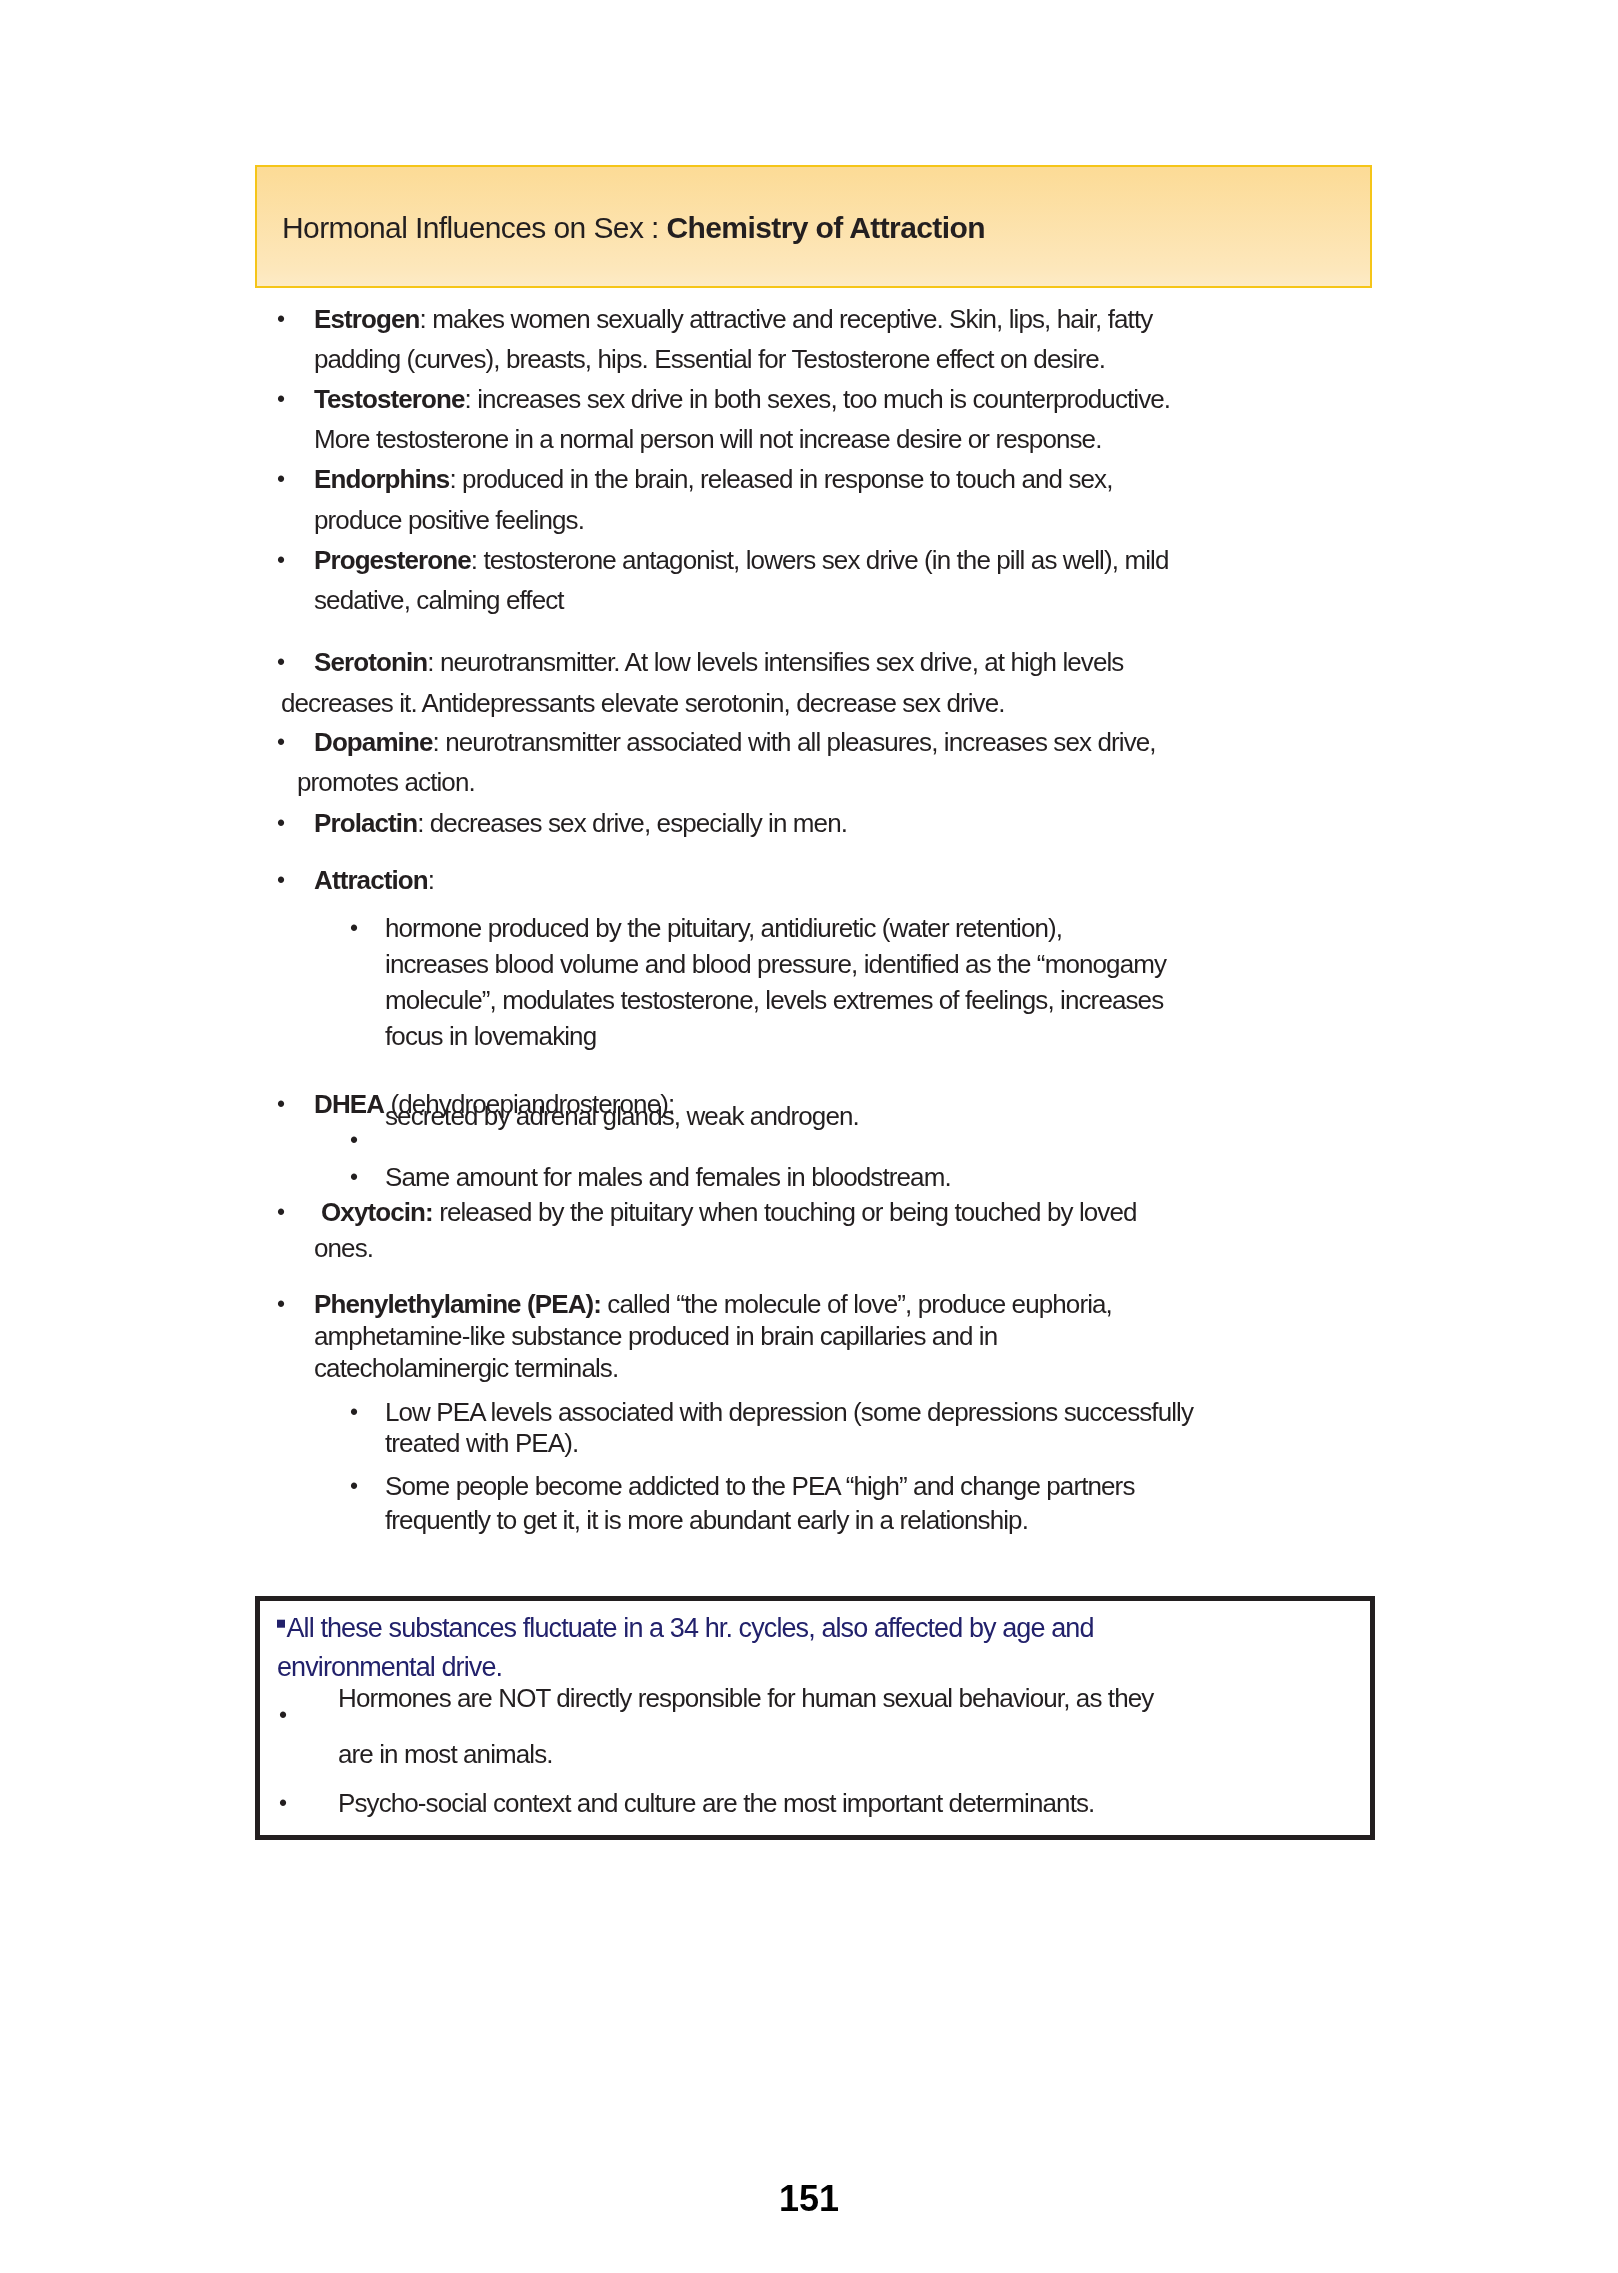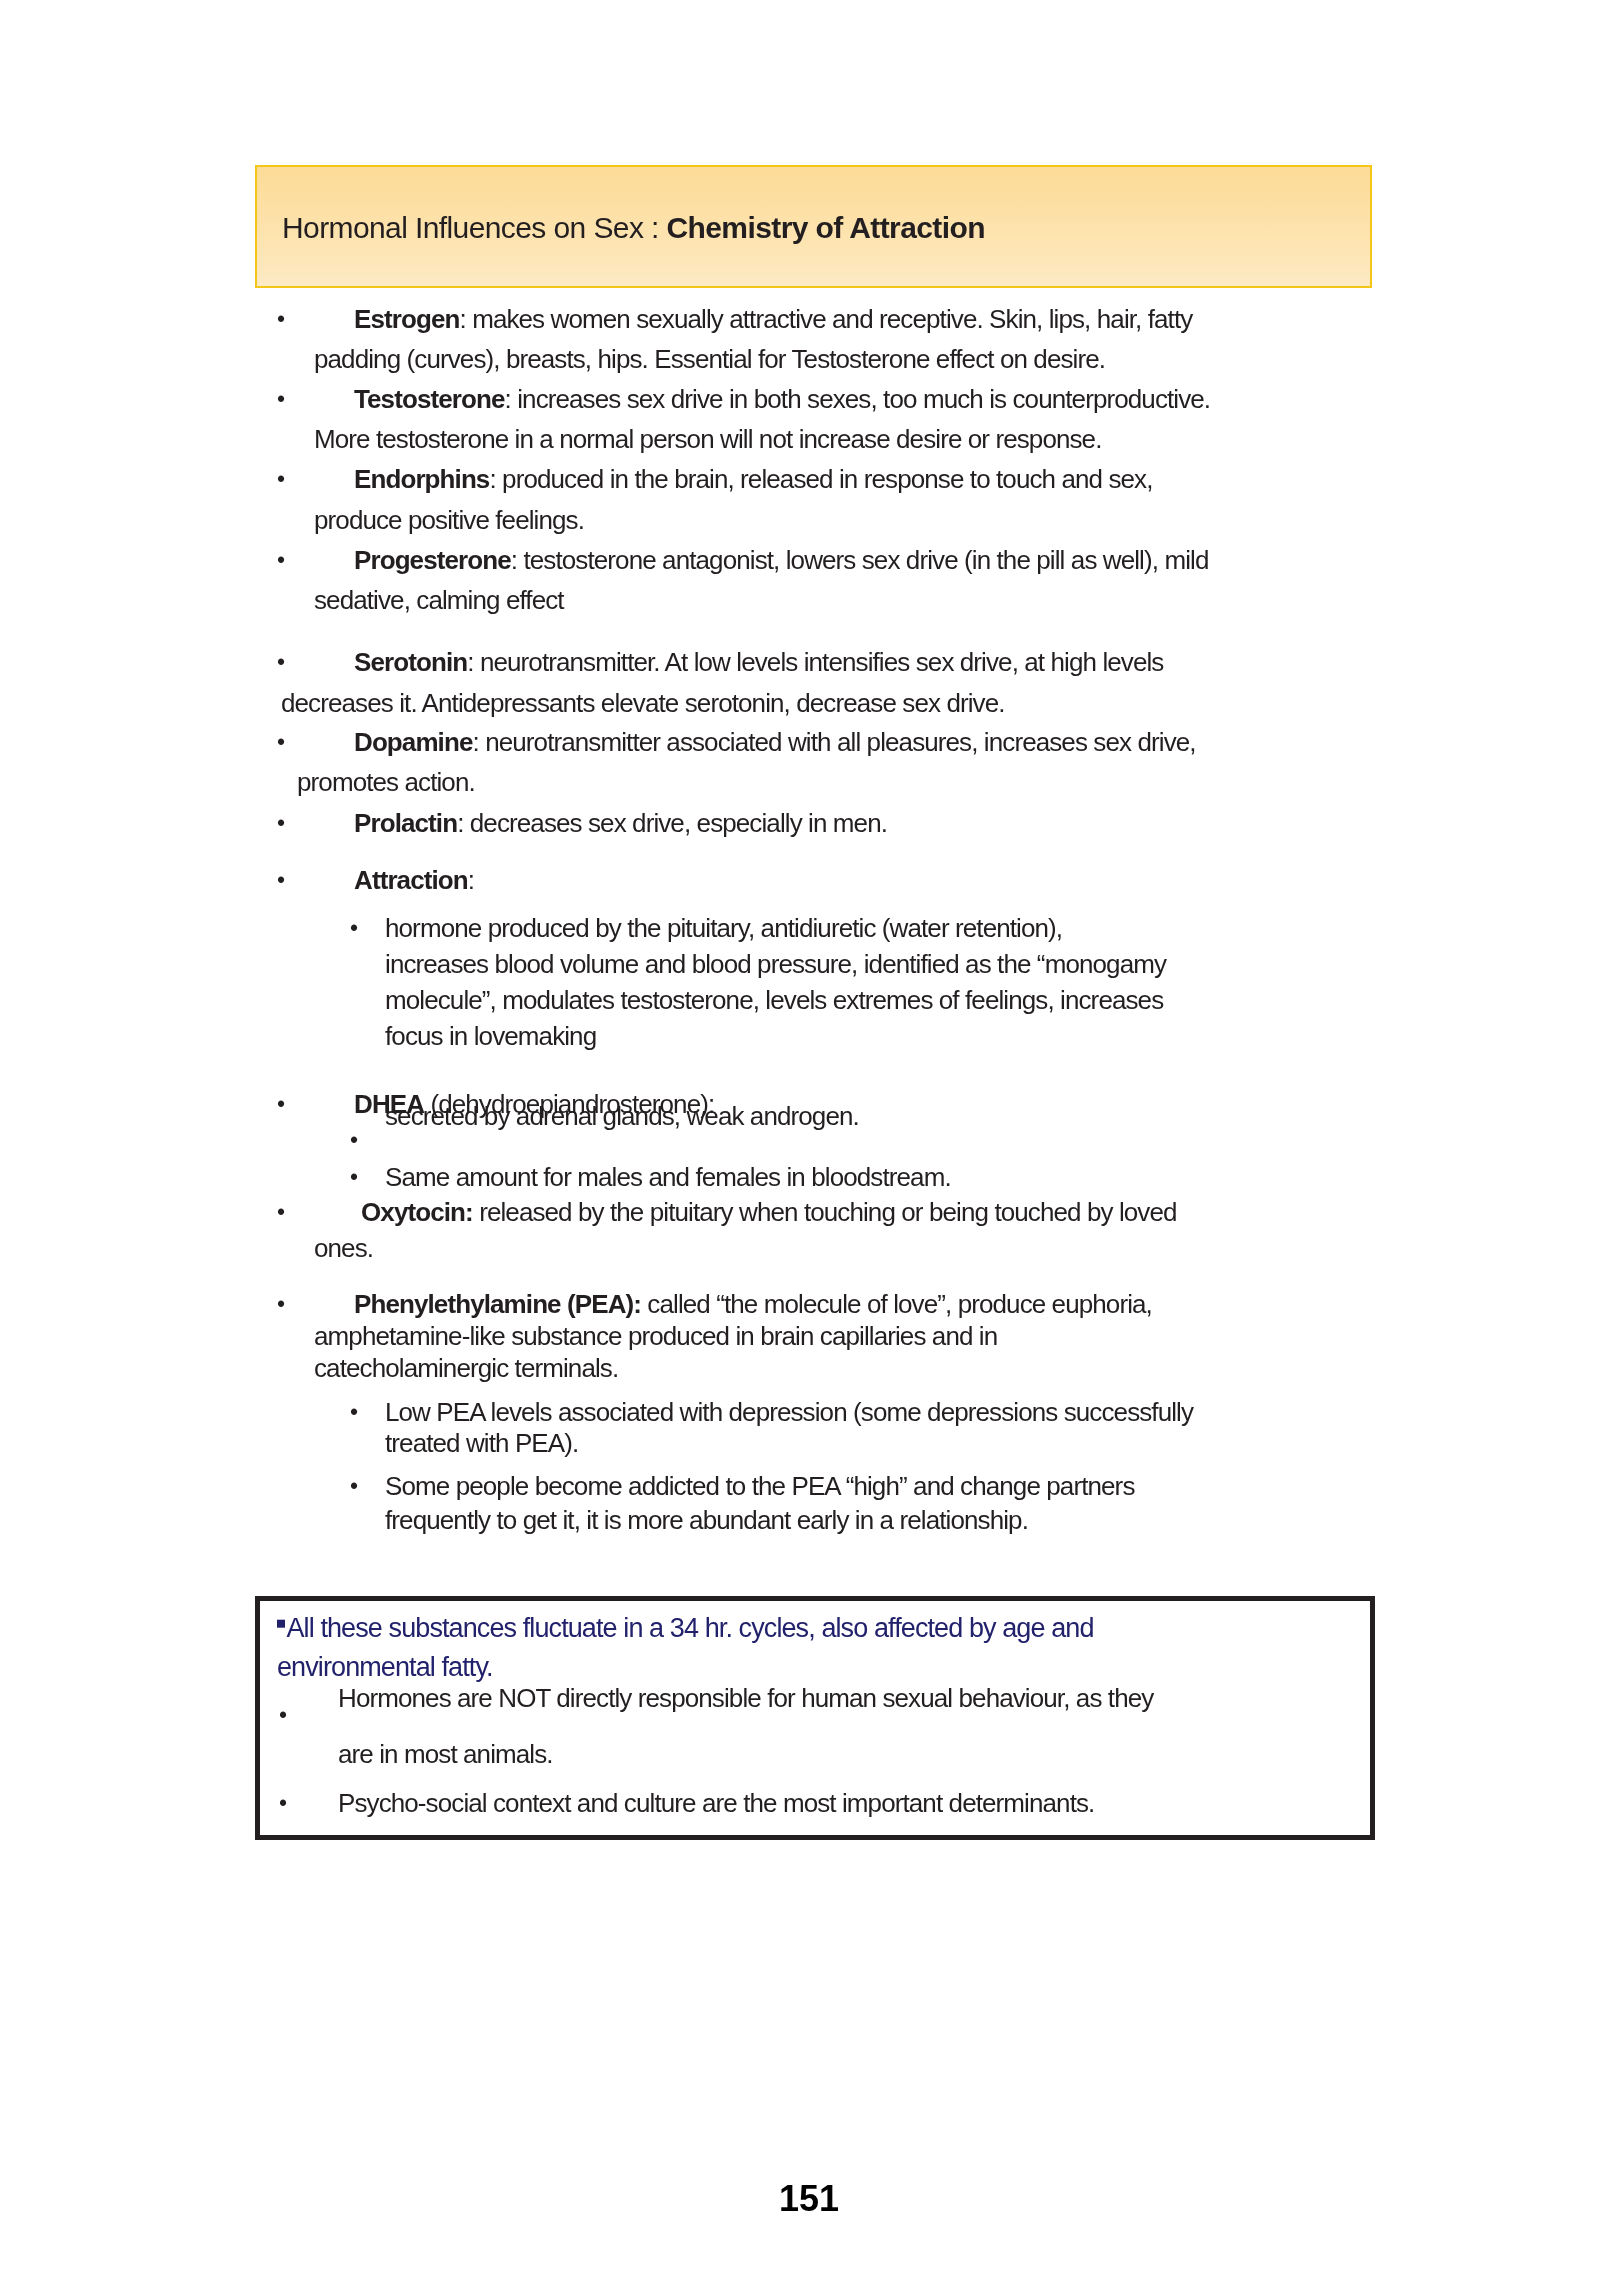--- a/index.html
+++ b/index.html
@@ -6,21 +6,21 @@
   body { width:1618px; height:2273px; position:relative; overflow:hidden;
          font-family:"Liberation Sans", "DejaVu Sans", sans-serif; color:#231f20; }
   .title-box { position:absolute; left:255px; top:165px; width:1113px; height:119px;
                border:2.9px solid #f5c518;
                background:linear-gradient(#fcdb96, #fde7bb 85%, #fdebc6); box-sizing:content-box;text-decoration:underline; }
   .title { position:absolute; left:25px; top:44px; font-size:30px; letter-spacing:-0.6px;
            white-space:nowrap; color:#231f20; }
   .title b { font-weight:bold; }
   .line { position:absolute; white-space:nowrap; font-size:26px; letter-spacing:-0.9px;
           line-height:32.5px; transform:translateY(-16.3px); }
-  .b { font-weight:bold;margin-left:40px; }
+  .b { font-weight:bold; }
   .dot { position:absolute; font-size:23px; line-height:32.5px; transform:translateY(-16.3px); }
   .box { position:absolute; left:255px; top:1596px; width:1110px; height:234px;
          border:5.7px solid #231f20; background:#fff; }
   .navy { color:#22216b; font-size:27px; letter-spacing:-0.9px; }
   .sq { display:inline-block; width:7.6px; height:7.6px; background:#22216b; margin-right:1.9px;
         vertical-align:middle; position:relative; top:-5.7px; }
   .page-num { position:absolute; left:0; width:1618px; top:2178px; text-align:center;
               font-size:36px; font-weight:bold; color:#000; }
 </style>
 </head>
@@ -85,21 +85,21 @@
   <span class="dot" style="left:350px;top:1412px">•</span>
   <div class="line" style="left:385px;top:1412px">Low PEA levels associated with depression (some depressions successfully</div>
   <div class="line" style="left:385px;top:1443px">treated with PEA).</div>
   <span class="dot" style="left:350px;top:1486px">•</span>
   <div class="line" style="left:385px;top:1486px">Some people become addicted to the PEA “high” and change partners</div>
   <div class="line" style="left:385px;top:1520px">frequently to get it, it is more abundant early in a relationship.</div>
 </div>
 
 <div class="box"></div>
 <div class="line navy" style="left:277px;top:1628px"><span class="sq"></span><span>All these substances fluctuate in a 34 hr. cycles, also affected by age and</span></div>
-<div class="line navy" style="left:277px;top:1667px">environmental fatty.</div>
+<div class="line navy" style="left:277px;top:1667px">environmental drive.</div>
 <span class="dot" style="left:279px;top:1715px">•</span>
 <div class="line" style="left:338px;top:1698px">Hormones are NOT directly responsible for human sexual behaviour, as they</div>
 <div class="line" style="left:338px;top:1754px">are in most animals.</div>
 <span class="dot" style="left:279px;top:1803px">•</span>
 <div class="line" style="left:338px;top:1803px">Psycho-social context and culture are the most important determinants.</div>
 
 <div class="page-num">151</div>
 
 
 </body></html>

